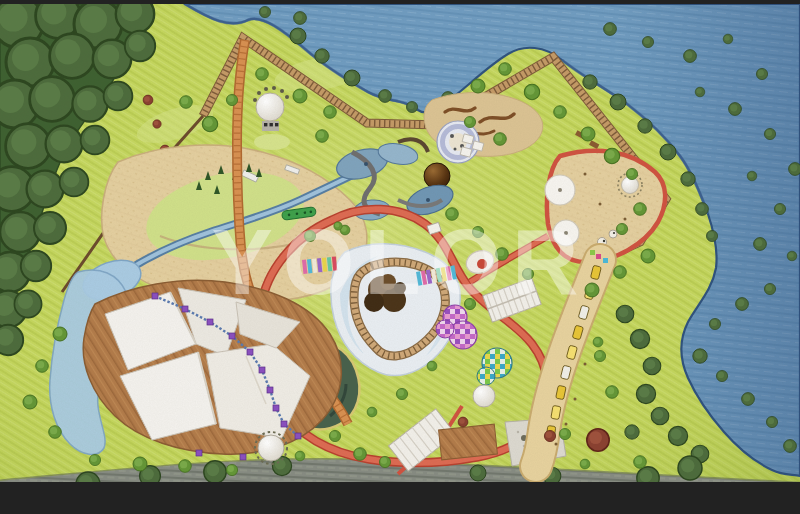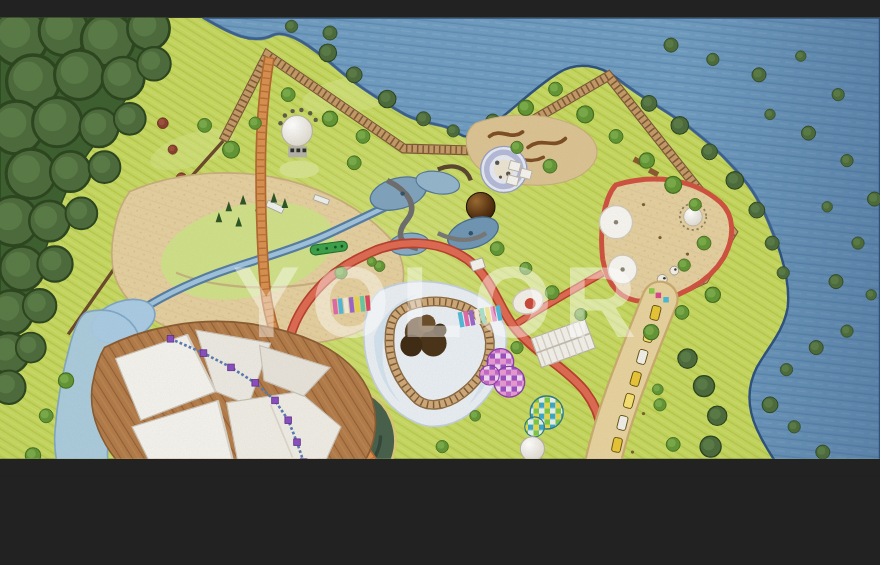--- a/index.html
+++ b/index.html
@@ -1,16 +1,16 @@
 <!DOCTYPE html>
 <html><head>
 <meta charset="utf-8">
 <style>
   html,body{margin:0;padding:0;background:#222;}
-  .canvas{width:800px;height:401px;position:relative;overflow:hidden;margin:16px auto;
+  .canvas{width:800px;height:478px;position:relative;overflow:hidden;margin:4px auto;
           font-family:"Liberation Sans", sans-serif;}
   svg{display:block}
   text.wm{font-family:"Liberation Sans", sans-serif;font-weight:bold;}
 </style>
 </head>
 <body>
 
 <div class="canvas">
 <svg width="800" height="514" viewBox="0 0 800 514">
   <defs>

